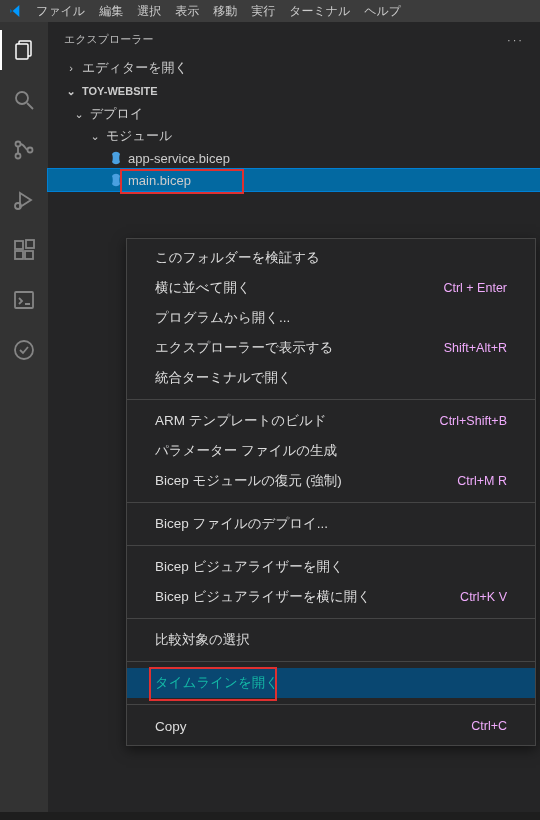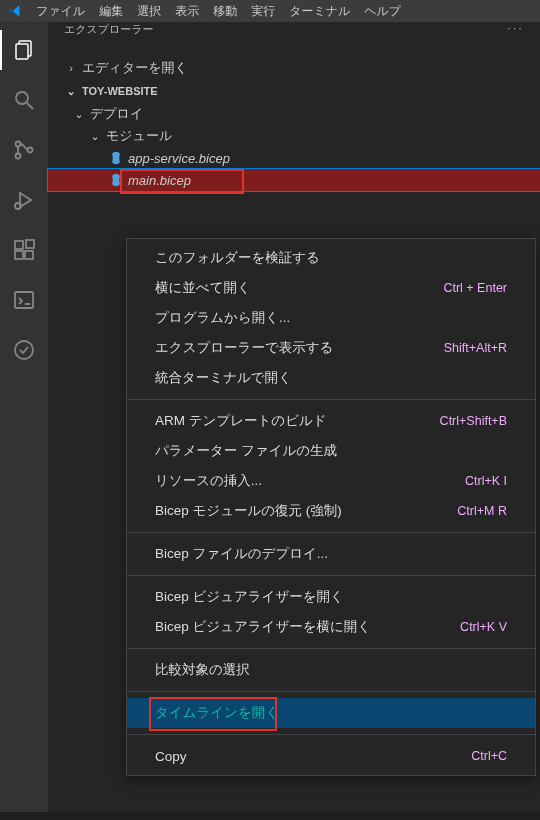--- a/index.html
+++ b/index.html
@@ -47,21 +47,21 @@
   .activity-icon svg { width: 24px; height: 24px; }
   
   .sidebar {
     flex: 1;
     background: #252526;
     display: flex;
     flex-direction: column;
   }
   .sidebar-header {
     height: 35px;
-    display: flex; align-items: flex-start; justify-content: space-between;
+    display: flex; align-items: center; justify-content: space-between;
     padding: 0 16px;
     font-size: 11px;
     color: #bbbbbb;
   }
   .more-icon { color: #bbbbbb; letter-spacing: 2px; }
   
   .tree { padding: 0; }
   .tree-row {
     display: flex; align-items: center;
     height: 22px;
@@ -71,23 +71,23 @@
     color: #cccccc;
     white-space: nowrap;
   }
   .tree-row.section-header {
     font-weight: bold; font-size: 11px;
     color: #cccccc;
     height: 24px;
   }
   .tree-row.indent-1 { padding-left: 24px; }
   .tree-row.indent-2 { padding-left: 40px; }
-  .tree-row.indent-3 { padding-left: 60px; font-style: italic; }
+  .tree-row.indent-3 { padding-left: 60px; }
   .tree-row.selected {
-    background: #7f1d1d;
+    background: #0369a1;
     outline: 1px solid #007fd4;
   }
   .tree-row.highlight-red {
     position: relative;
   }
   .tree-row.highlight-red::after {
     content: '';
     position: absolute;
     left: 72px; top: 0px; width: 120px; height: 21px;
     border: 2px solid #e03030;
@@ -266,24 +266,20 @@
     <div class="ctx-sep"></div>
     <div class="ctx-item">
       <span>ARM テンプレートのビルド</span>
       <span class="ctx-shortcut">Ctrl+Shift+B</span>
     </div>
     <div class="ctx-item">
       <span>パラメーター ファイルの生成</span>
       <span class="ctx-shortcut"></span>
     </div>
     <div class="ctx-item">
-      <span>リソースの挿入...</span>
-      <span class="ctx-shortcut">Ctrl+K I</span>
-    </div>
-    <div class="ctx-item">
       <span>Bicep モジュールの復元 (強制)</span>
       <span class="ctx-shortcut">Ctrl+M R</span>
     </div>
     <div class="ctx-sep"></div>
     <div class="ctx-item">
       <span>Bicep ファイルのデプロイ...</span>
       <span class="ctx-shortcut"></span>
     </div>
     <div class="ctx-sep"></div>
     <div class="ctx-item">

